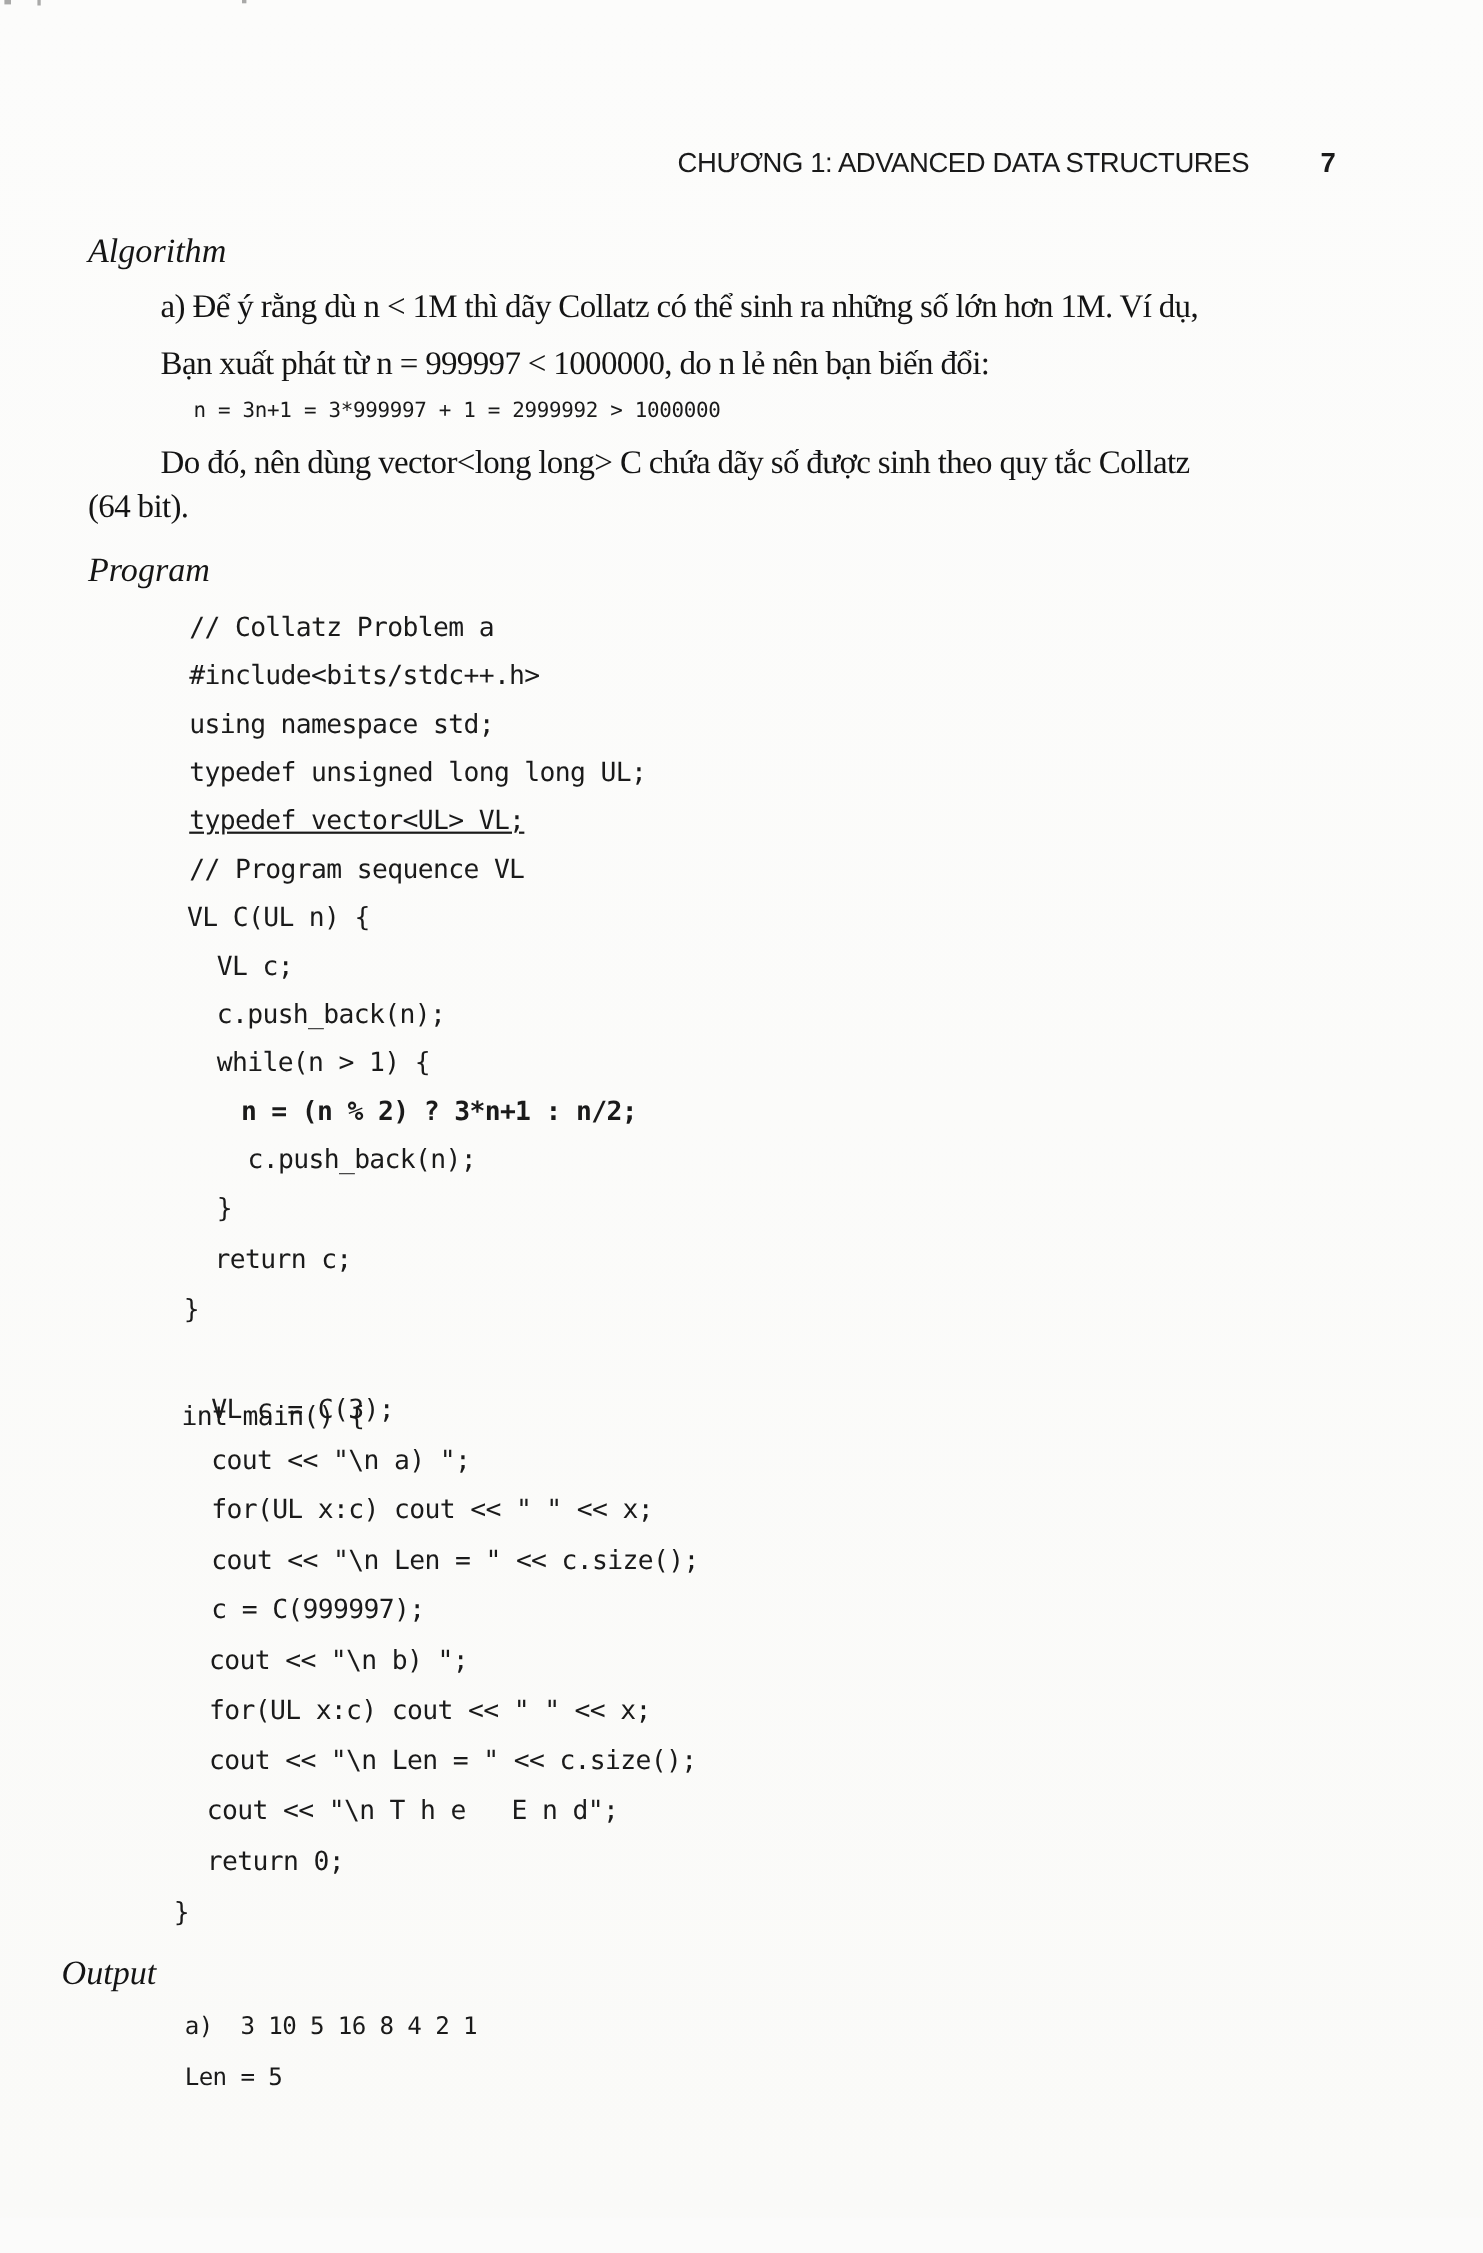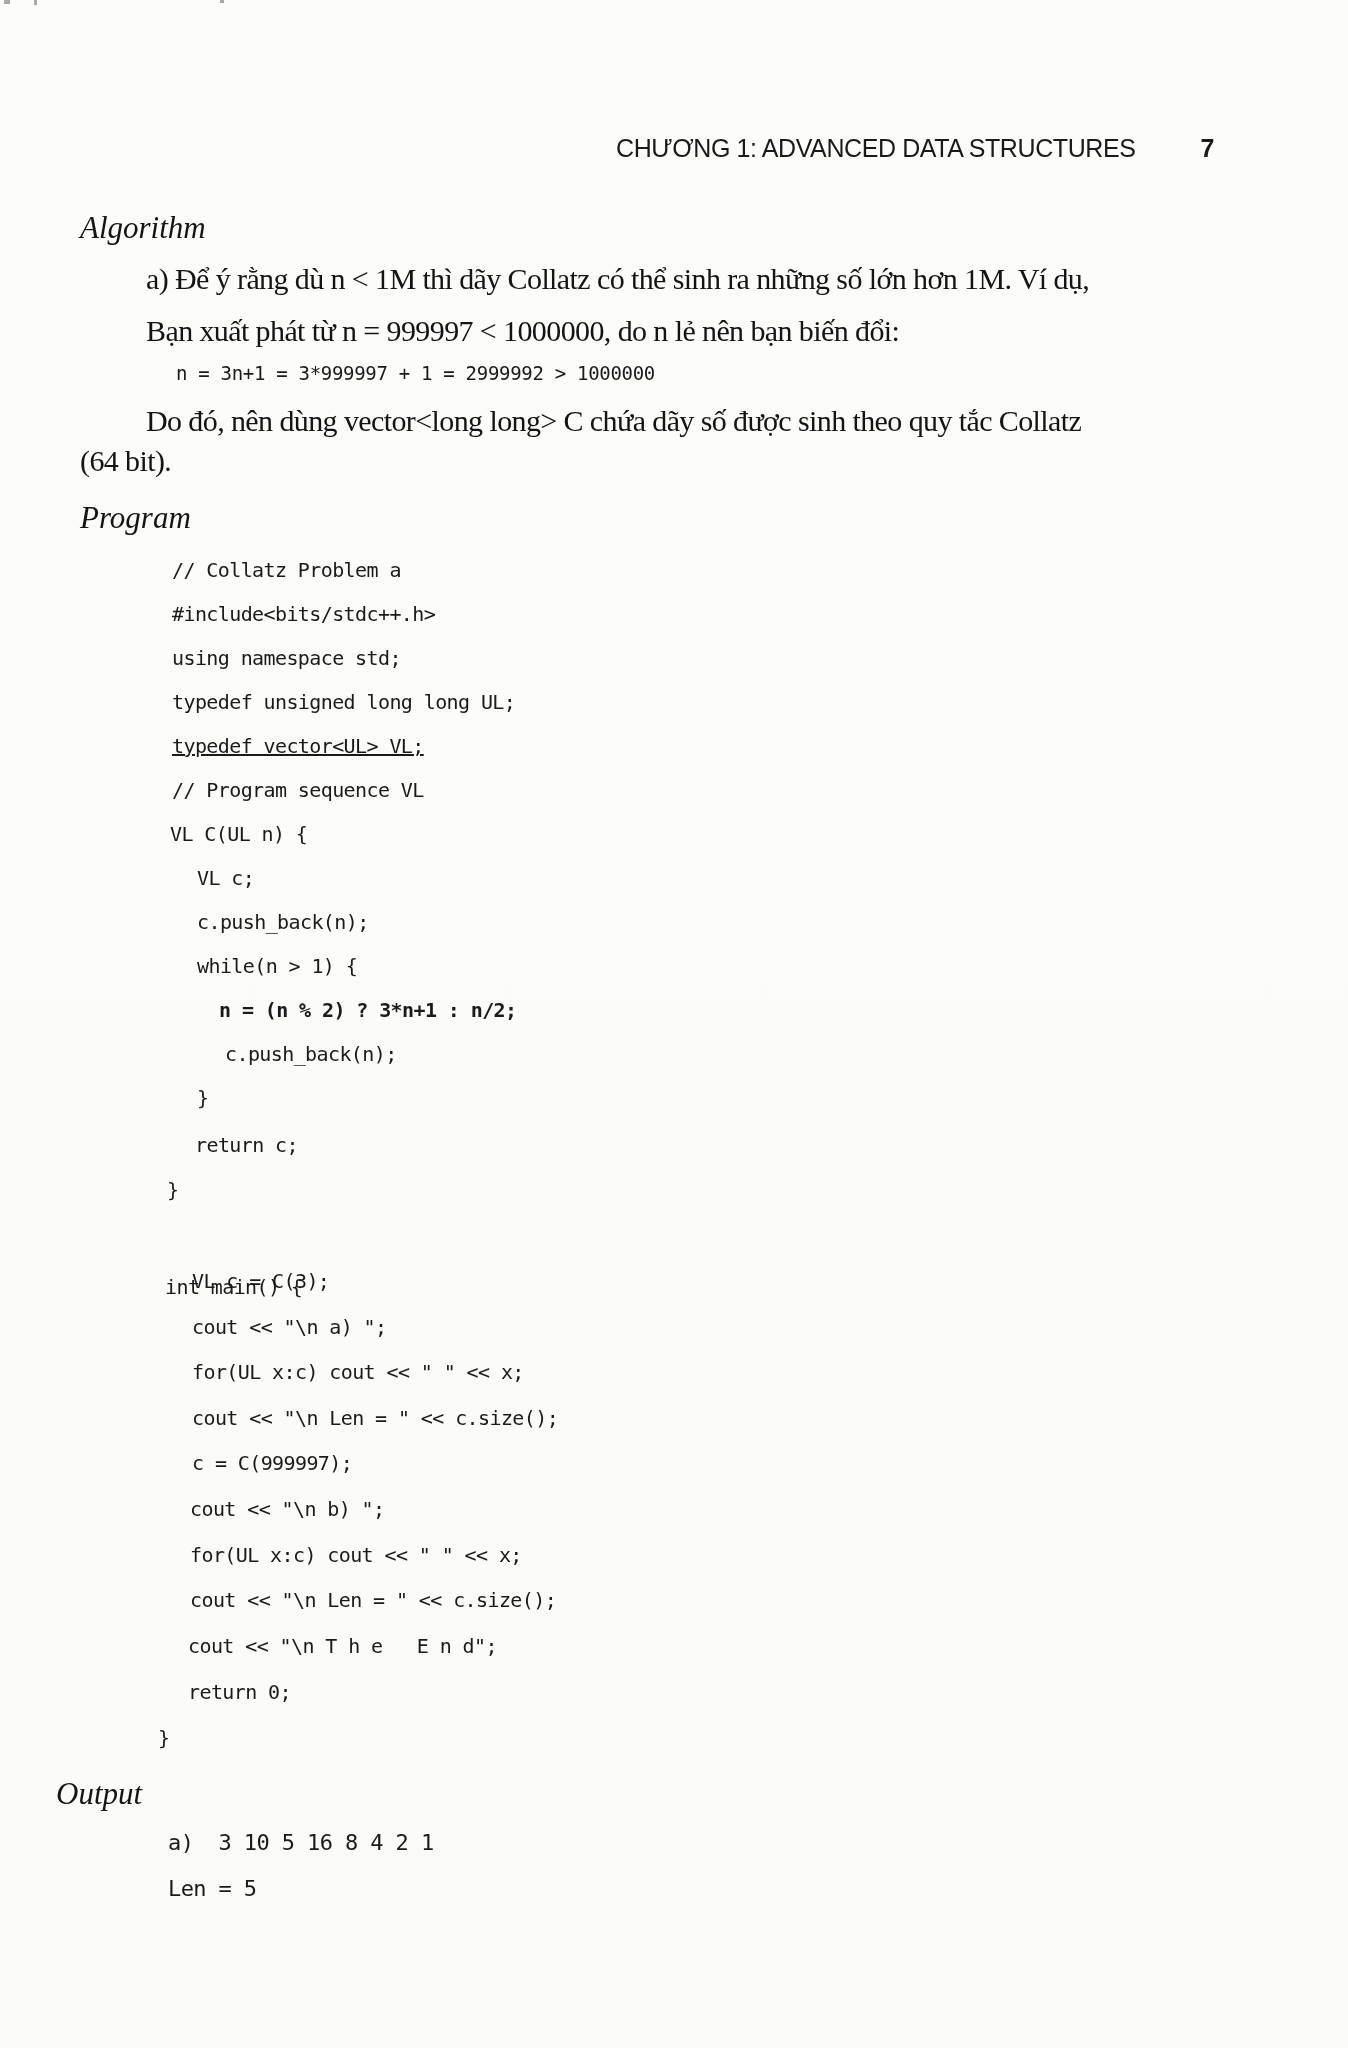--- a/index.html
+++ b/index.html
@@ -65,21 +65,21 @@
     .formula {
       position: absolute;
       left: 176px;
       top: 362px;
       font-size: 19px;
       letter-spacing: -0.3px;
     }
     .code-line {
       position: absolute;
       font-family: "DejaVu Sans Mono", monospace;
-      font-size: 20px;
+      font-size: 24px;
       letter-spacing: -0.6px;
       white-space: pre;
       color: #1a1a1a;
       height: 30px;
       line-height: 30px;
     }
     .output-line {
       position: absolute;
       font-family: "DejaVu Sans Mono", monospace;
       font-size: 22px;

